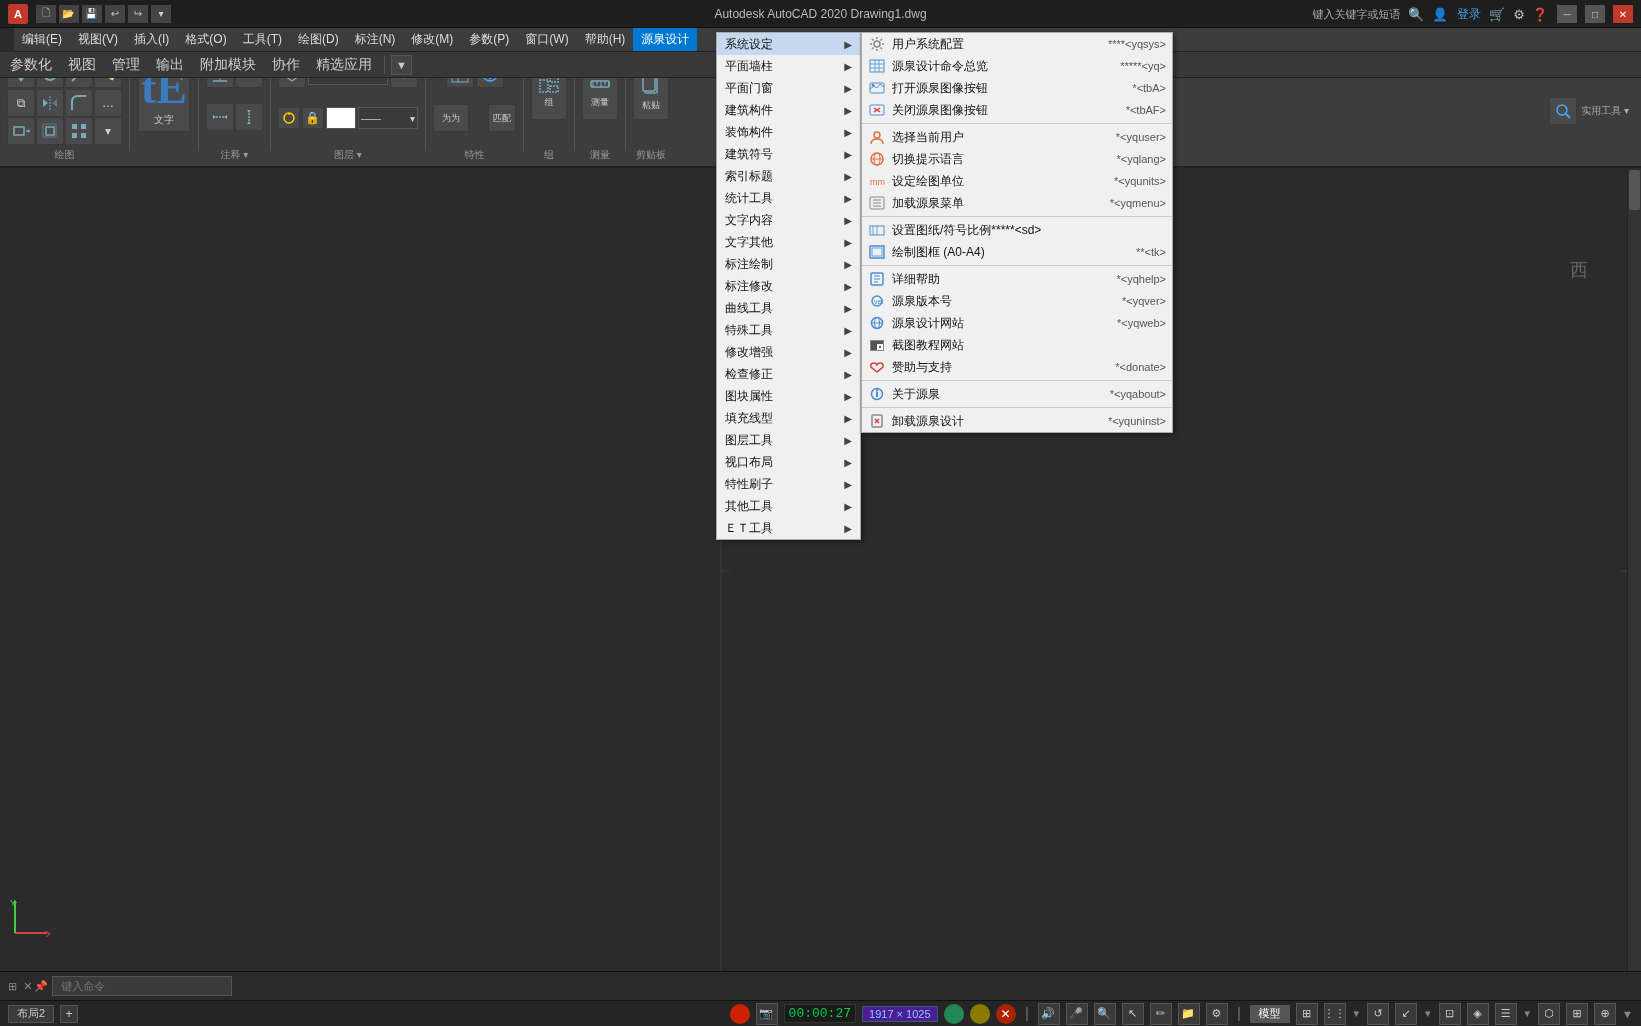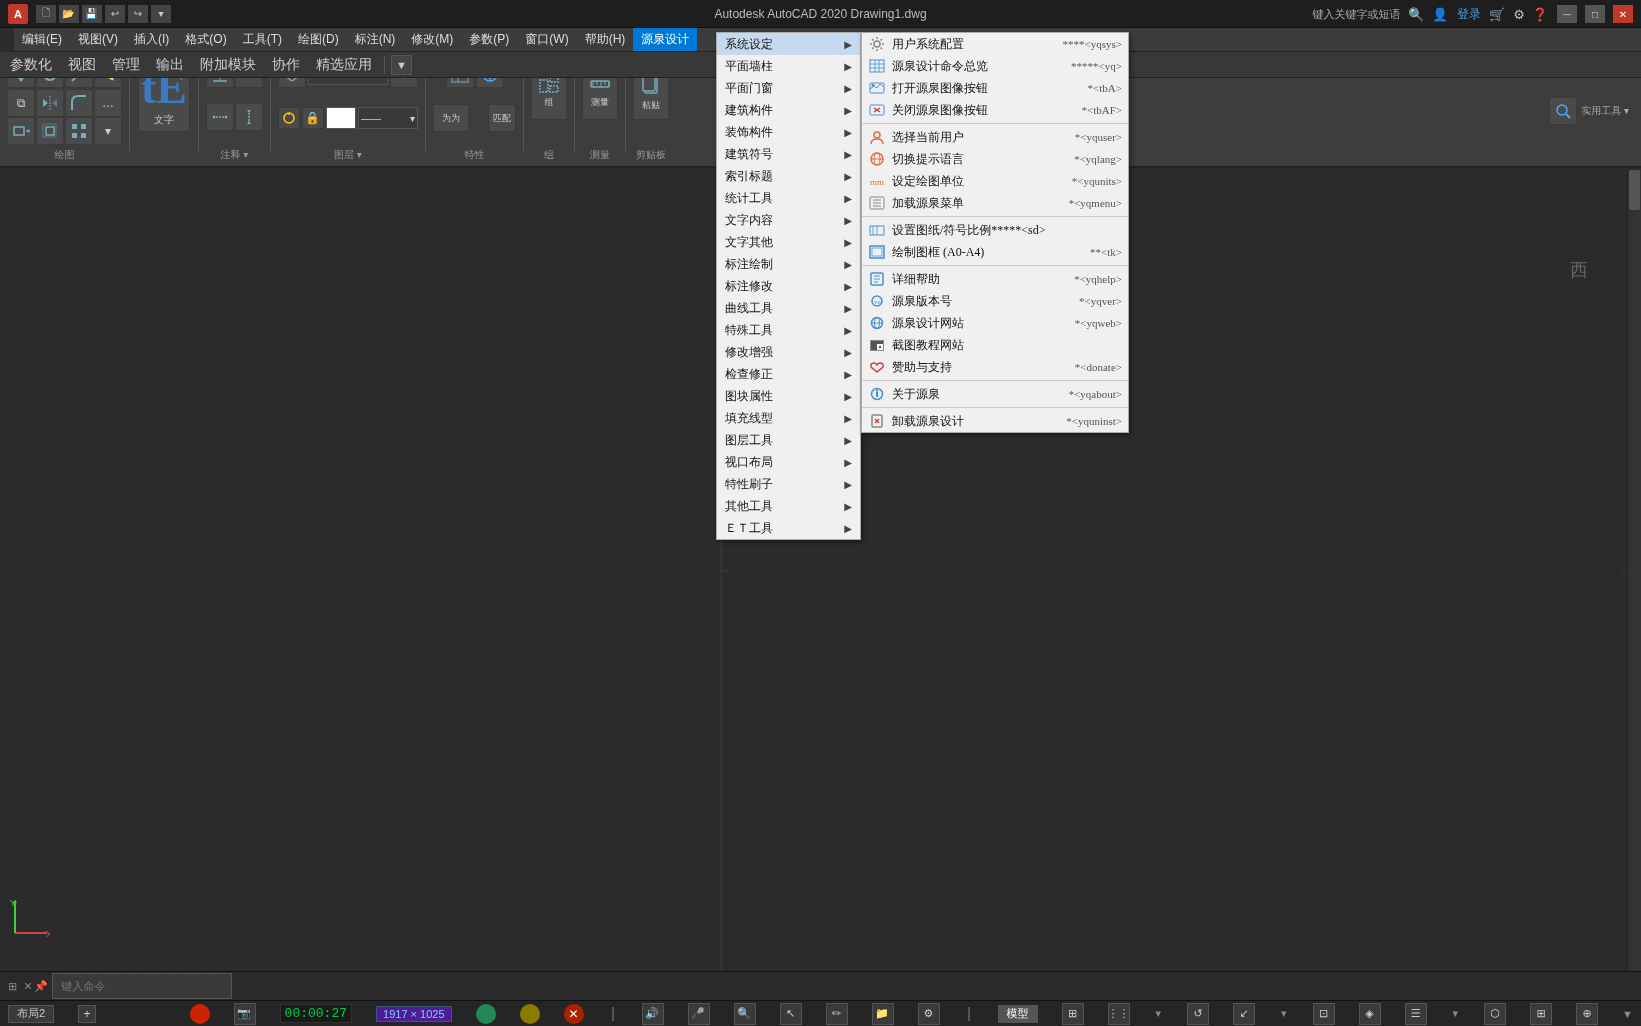--- a/index.html
+++ b/index.html
@@ -151,25 +151,24 @@
     .main-menu-item .arrow {
       font-size: 10px;
       color: #444;
     }
 
     
     .sub-menu {
       position: absolute;
       left: 145px;
       top: 0px;
-      width: 268px;
+      width: 312px;
       background: #f0f0f0;
       border: 1px solid #aaa;
       box-shadow: 2px 2px 5px rgba(0,0,0,0.4);
-      font-family: Liberation Serif, serif;
     }
     .sub-menu-item {
       height: 22px;
       display: flex;
       align-items: center;
       padding: 0 6px;
       cursor: pointer;
       color: #111;
       font-size: 12px;
       gap: 6px;
@@ -215,21 +214,21 @@
       padding: 0 8px;
       gap: 4px;
       background: #2a2a2a;
       border-bottom: 1px solid #111;
     }
     .status-bar-bottom {
       height: 25px;
       display: flex;
       align-items: center;
       padding: 7px 8px;
-      gap: 24px;
+      gap: 6px;
     }
     .status-input {
       background: #3a3a3a;
       border: 1px solid #555;
       color: #ccc;
       padding: 2px 4px;
       font-size: 11px;
       height: 20px;
       width: 200px;
     }
@@ -1043,21 +1042,21 @@
 </div>
 
 <div class="status-bar">
   <div class="status-bar-top">
 
     <div style="display:flex;align-items:center;gap:2px;">
       <span style="color:#888;font-size:11px;margin-right:4px;">⊞</span>
       <span style="color:#888;font-size:11px;cursor:pointer;">✕</span>
       <span style="color:#888;font-size:11px;cursor:pointer;">📌</span>
     </div>
-    <div style="background:#3a3a3a;border:1px solid #555;height:26px;display:flex;align-items:center;padding:0 4px;min-width:180px;cursor:text;">
+    <div style="background:#3a3a3a;border:1px solid #555;height:20px;display:flex;align-items:center;padding:0 4px;min-width:180px;cursor:text;">
       <input type="text" class="status-input" style="background: transparent; border: none; outline: none; width: 100%; color: rgb(204, 204, 204); font-size: 11px;" placeholder="键入命令">
     </div>
   </div>
   <div class="status-bar-bottom">
 
     <div class="model-tab">
       <span>布局2</span>
     </div>
     <button style="width:18px;height:18px;background:#3a3a3a;border:1px solid #555;color:#ccc;cursor:pointer;font-size:12px;display:flex;align-items:center;justify-content:center;">+</button>
 

